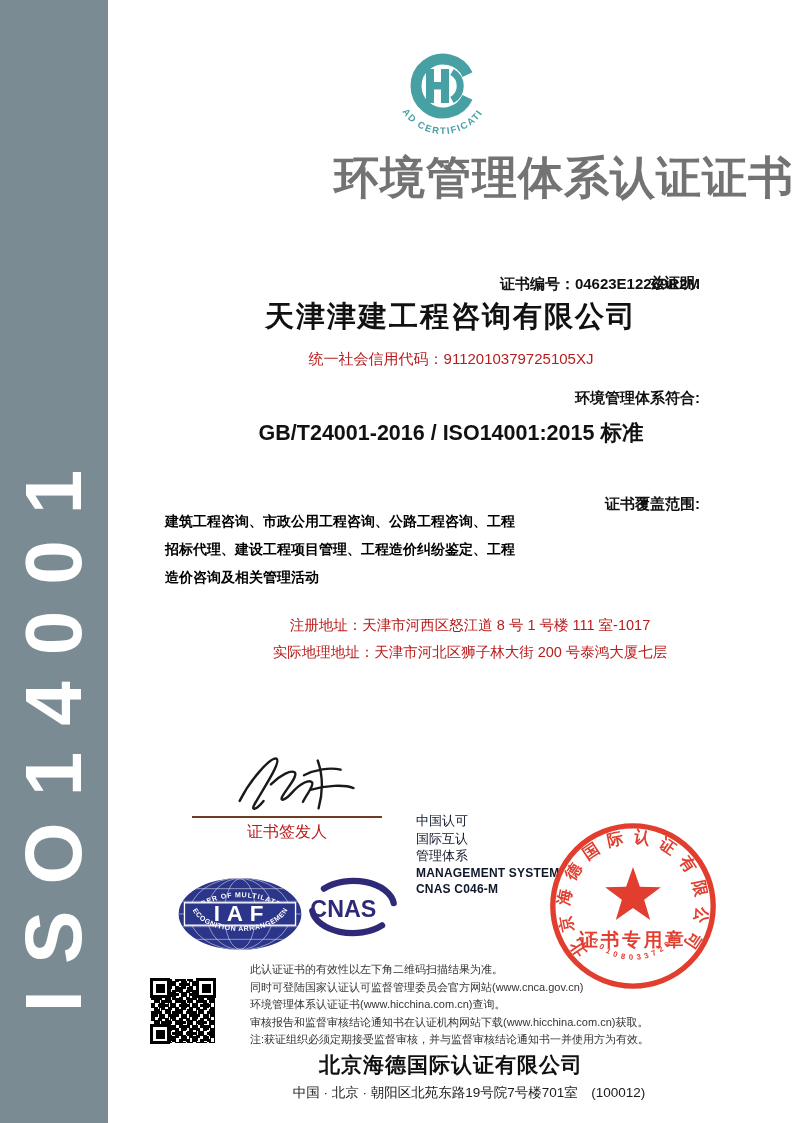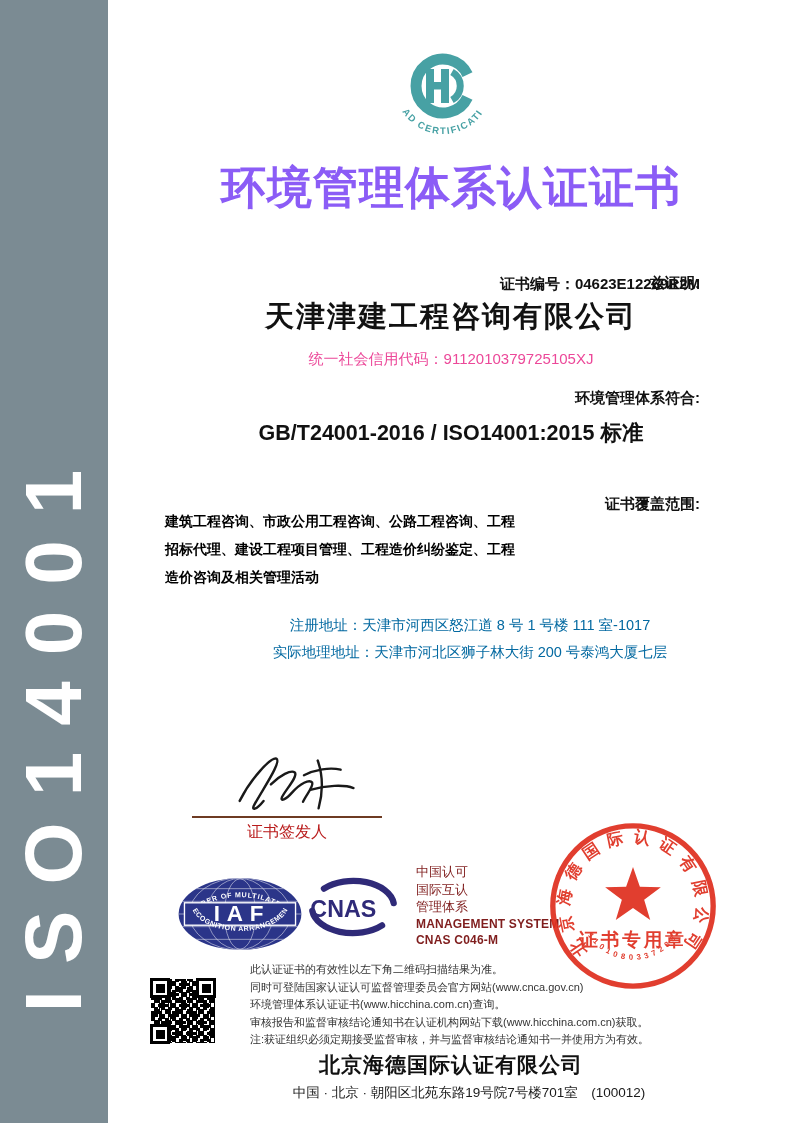--- a/index.html
+++ b/index.html
@@ -4,47 +4,47 @@
 <style>
   html,body{margin:0;padding:0;background:#e8e8e8;}
   .page{position:relative;width:794px;height:1123px;background:#ffffff;overflow:hidden;
         font-family:"Liberation Sans",sans-serif;color:#111;margin:0 auto;}
   
   .sidebar{position:absolute;left:0;top:0;width:108px;height:1123px;background:#7b8b93;}
   .sidebar-text{position:absolute;left:54px;top:728px;transform:translate(-50%,-50%) rotate(-90deg);
         white-space:nowrap;color:#fff;font-weight:800;font-size:80px;letter-spacing:26px;}
   
   .head-logo{position:absolute;left:381px;top:48px;}
-  .title{position:absolute;left:108px;right:0;top:158px;text-align:center;
-        font-size:45px;font-weight:800;letter-spacing:1px;color:#8b5cf6;}
+  .title{position:absolute;left:108px;right:0;top:148px;text-align:right;
+        font-size:45px;font-weight:800;letter-spacing:1px;color:#737373;}
   .r-label{position:absolute;right:94px;font-size:15px;font-weight:700;white-space:nowrap;}
   .cert-no{top:231px;margin-top:44px;}
   .hereby{top:274px;}
   .conform{top:389px;}
   .scope-label{top:458px;margin-top:37px;}
   .company{position:absolute;left:108px;right:0;top:297px;text-align:center;
         font-size:29px;font-weight:700;letter-spacing:2px;}
-  .credit{position:absolute;left:108px;right:0;top:350px;text-align:center;font-size:15px;color:#ec4899;}
+  .credit{position:absolute;left:108px;right:0;top:350px;text-align:center;font-size:15px;color:#b91c1c;}
   .standard{position:absolute;left:108px;right:0;top:418px;text-align:center;
         font-size:21.5px;font-weight:700;}
   .scope{position:absolute;left:165px;width:508px;top:507px;text-align:left;
         font-size:14px;font-weight:700;line-height:28px;color:#000000;}
   .addresses{position:absolute;left:240px;width:460px;top:612px;text-align:center;
-        font-size:14.5px;line-height:27px;color:#0369a1;}
+        font-size:14.5px;line-height:27px;color:#b91c1c;}
   .dates{position:absolute;right:121px;top:697px;text-align:right;
         font-size:14px;font-weight:700;line-height:21.5px;}
   
   .signature-svg{position:absolute;left:222px;top:744px;}
   .sig-line{position:absolute;left:192px;top:816px;width:190px;height:2px;background:#6e3b23;}
   .sig-label{position:absolute;left:192px;top:822px;width:190px;text-align:center;
         font-size:16px;color:#b91c1c;}
   
   .iaf-svg{position:absolute;left:176px;top:876px;}
   .cnas-svg{position:absolute;left:304px;top:876px;}
-  .cnas-text{position:absolute;left:416px;top:863px;font-size:13px;line-height:17.5px;color:#7f1d1d;}
+  .cnas-text{position:absolute;left:416px;top:812px;font-size:13px;line-height:17.5px;color:#0f172a;}
   .cnas-text .en{font-weight:700;font-size:12px;line-height:16px;letter-spacing:.2px;}
   
   .seal-svg{position:absolute;left:545px;top:818px;opacity:.93;}
   
   .qr{position:absolute;left:151px;top:979px;width:64px;height:64px;background:
       conic-gradient(#000 25%,rgba(0,0,0,0) 0 50%,#000 0 75%,rgba(0,0,0,0) 0) 0 0/7px 7px,
       conic-gradient(#000 25%,rgba(0,0,0,0) 0 50%,#000 0 75%,rgba(0,0,0,0) 0) 3px 2px/11px 11px;}
   .qr .f{position:absolute;width:14px;height:14px;border:3px solid #000;background:#fff;box-sizing:content-box;}
   .qr .f::after{content:"";position:absolute;inset:2.5px;background:#000;}
   .qr .f.tl{left:-1px;top:-1px;}

